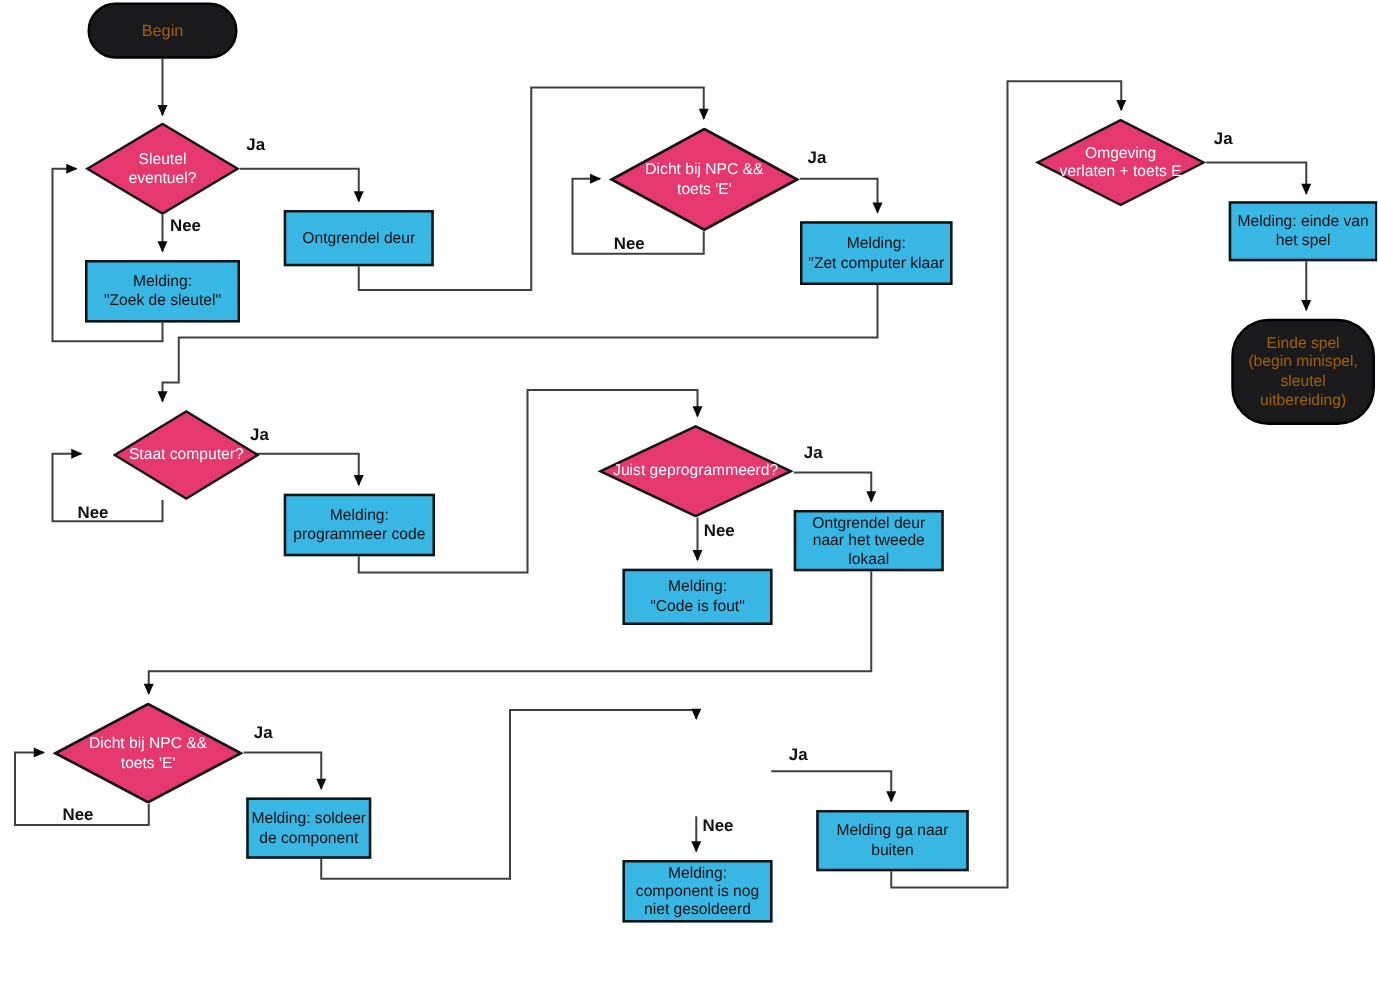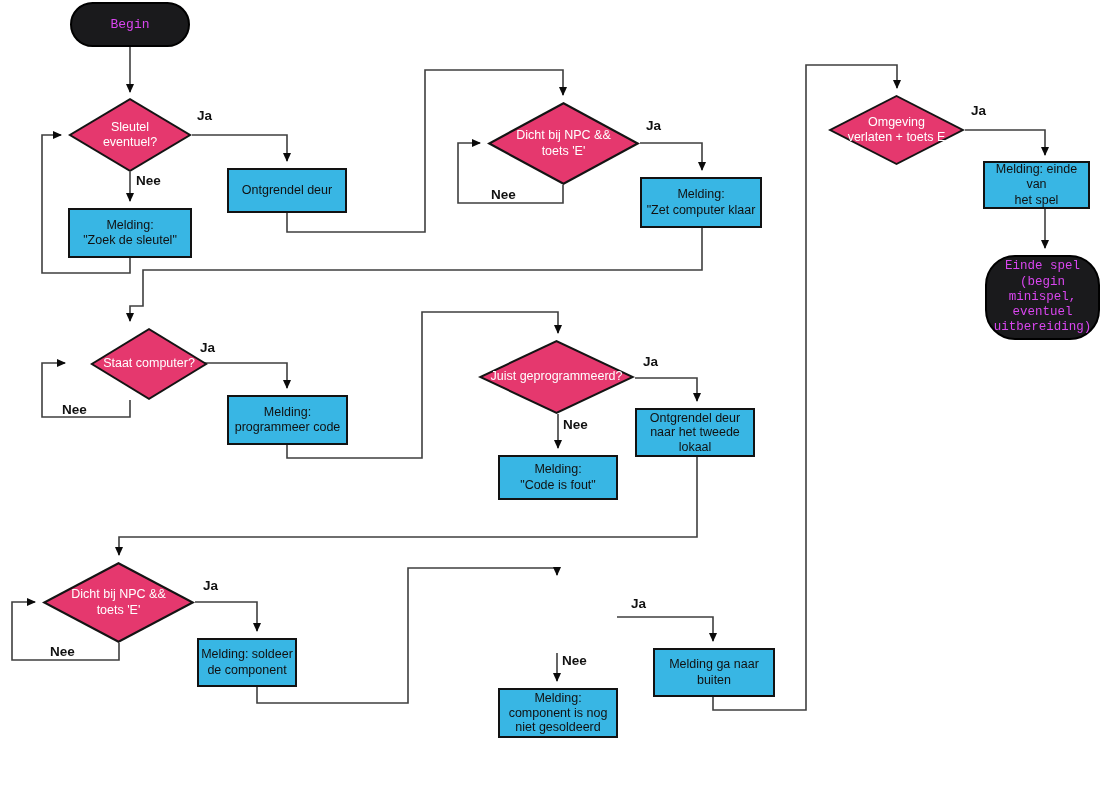--- a/index.html
+++ b/index.html
@@ -17,21 +17,21 @@
     display:flex;align-items:center;justify-content:center;
     text-align:center;box-sizing:border-box;
   }
   .node-label{
     position:relative;z-index:2;
     font-size:12.5px;line-height:1.22;
     white-space:pre-line;color:#111;
   }
   .process{background:#38b6e4;border:2px solid #121212;}
   .terminal{background:#1a1a1c;border:2px solid #000;border-radius:23px;}
-  .terminal .node-label{color:#d946ef;font-size:13px;font-family:Liberation Mono, monospace;}
+  .terminal .node-label{color:#a16207;font-size:13px;}
   .terminal.end-pill{border-radius:30px;}
   .decision{background:transparent;}
   .decision .node-label{color:#fff;}
   .diamond-outer{position:absolute;inset:0;background:#141414;
     clip-path:polygon(50% 0%,100% 50%,50% 100%,0% 50%);}
   .diamond-inner{position:absolute;inset:0;background:#e5386e;
     clip-path:polygon(50% 3%,97% 50%,50% 97%,3% 50%);}
   .edge-label{
     position:absolute;font-weight:bold;font-size:13.5px;color:#111;
     white-space:nowrap;z-index:3;
@@ -72,21 +72,21 @@
     <polyline points="1045,209 1045,248" marker-end="url(#arw)"></polyline>
   </svg>
 
   <div class="node terminal" style="left:70px;top:2px;width:120px;height:45px">
     <span class="node-label">Begin</span>
   </div>
 
   <div class="node terminal end-pill" style="left:985px;top:255px;width:115px;height:85px">
     <span class="node-label" style="font-size:12.5px">Einde spel
 (begin minispel,
-eventuel
+sleutel
 uitbereiding)</span>
   </div>
 
   <div class="node decision" style="left:68px;top:98px;width:124px;height:74px">
     <div class="diamond-outer"></div>
     <div class="diamond-inner"></div>
     <span class="node-label">Sleutel
 eventuel?</span>
   </div>
 
@@ -131,21 +131,21 @@
   <div class="node process" style="left:68px;top:208px;width:124px;height:50px">
     <span class="node-label">Melding:
 "Zoek de sleutel"</span>
   </div>
 
   <div class="node process" style="left:640px;top:177px;width:122px;height:51px">
     <span class="node-label">Melding:
 "Zet computer klaar</span>
   </div>
 
-  <div class="node process" style="left:983px;top:161px;width:107px;height:48px">
+  <div class="node process" style="left:983px;top:161px;width:119px;height:48px">
     <span class="node-label">Melding: einde van
 het spel</span>
   </div>
 
   <div class="node process" style="left:227px;top:395px;width:121px;height:50px">
     <span class="node-label">Melding:
 programmeer code</span>
   </div>
 
   <div class="node process" style="left:635px;top:408px;width:120px;height:49px">

